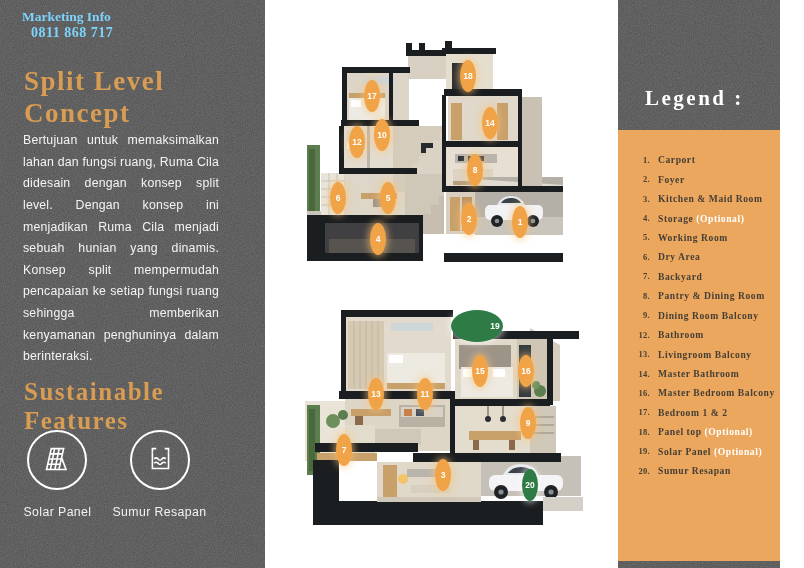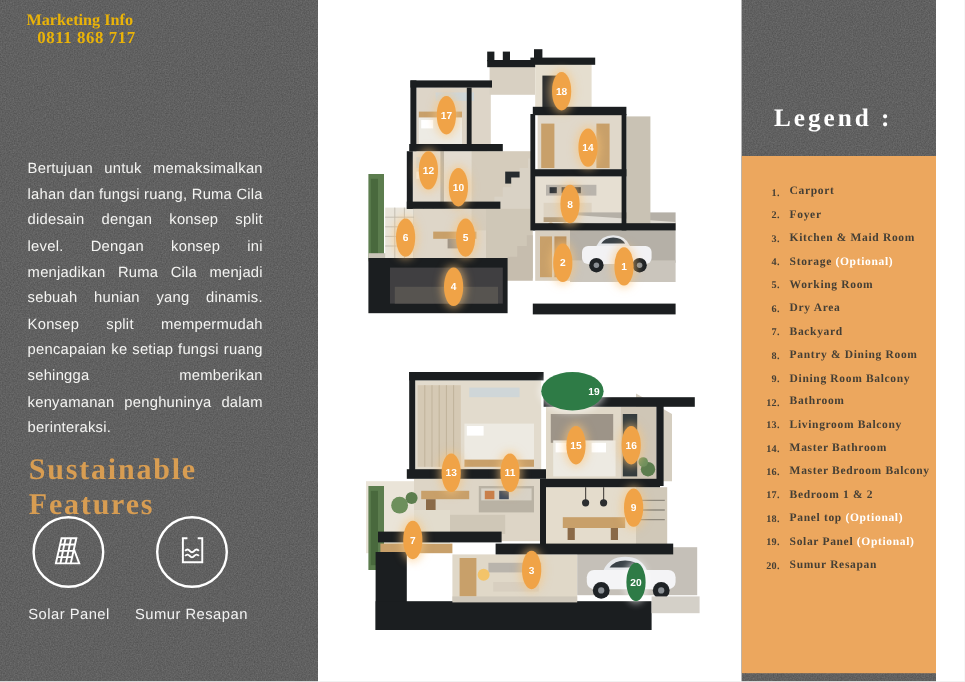--- a/index.html
+++ b/index.html
@@ -4,21 +4,21 @@
 <style>
   html,body{margin:0;padding:0;background:#e8e8e8;}
   .page{position:relative;width:804px;height:568px;background:#ffffff;overflow:hidden;
         font-family:"Liberation Sans",sans-serif;}
   
   .panel-dark{position:absolute;background:#4d4d4d;overflow:hidden;}
   .panel-left{left:0;top:0;width:265px;height:568px;}
   .panel-right{left:618px;top:0;width:162px;height:568px;}
   .noise{position:absolute;left:0;top:0;width:100%;height:100%;pointer-events:none;}
   
-  .marketing{position:absolute;left:22px;top:10px;color:#eab308;
+  .marketing{position:absolute;left:22px;top:10px;color:#7dd3fc;
              font-family:"Liberation Serif",serif;font-weight:bold;line-height:1.1;}
   .marketing .m1{font-size:13.5px;display:block;}
   .marketing .m2{font-size:14px;display:block;margin-left:9px;letter-spacing:.5px;}
   .heading-orange{position:absolute;color:#d89d52;font-family:"Liberation Serif",serif;
                   font-weight:bold;letter-spacing:1.5px;line-height:1.18;}
   .h-split{left:24px;top:48px;font-size:27px;width:205px;}
   .h-sustain{left:24px;top:356px;font-size:25px;width:190px;}
   .body-text{position:absolute;left:23px;top:118px;width:196px;color:#f4f4f2;
              font-size:12.3px;line-height:21.6px;text-align:justify;letter-spacing:.2px;}
   .circle-icon{position:absolute;width:56px;height:56px;border:2.5px solid #ffffff;
@@ -65,20 +65,21 @@
           <feColorMatrix type="matrix" values="0 0 0 0 0.5 0 0 0 0 0.5 0 0 0 0 0.5 0 0 0 0.35 0"></feColorMatrix>
         </filter>
       <rect width="100%" height="100%" filter="url(#n1)"></rect>
     </svg>
 
     <div class="marketing">
       <span class="m1">Marketing Info</span>
       <span class="m2">0811 868 717</span>
     </div>
 
+    <h1 class="heading-orange h-split">Split Level Concept</h1>
 
     <p class="body-text">Bertujuan untuk memaksimalkan lahan dan fungsi ruang, Ruma Cila didesain dengan konsep split level. Dengan konsep ini menjadikan Ruma Cila menjadi sebuah hunian yang dinamis. Konsep split mempermudah pencapaian ke setiap fungsi ruang sehingga memberikan kenyamanan penghuninya dalam berinteraksi.</p>
 
     <h2 class="heading-orange h-sustain">Sustainable Features</h2>
 
     <div class="circle-icon ci-1">
       <svg width="38" height="38" viewBox="0 0 40 40" fill="none" stroke="#ffffff" stroke-width="1.7">
         <path d="M14 8 L27 8 L22 30 L9 30 Z"></path>
         <path d="M12.7 13.5 L25.7 13.5 M11.4 19 L24.4 19 M10.2 24.5 L23.2 24.5"></path>
         <path d="M17.5 8 L13 30 M22.3 8 L17.8 30"></path>
@@ -199,21 +200,21 @@
         </div>
         <div class="marker" style="left: 163px; top: 49px;">
           <span>18</span>
         </div>
         <div class="marker" style="left: 185px; top: 96px;">
           <span>14</span>
         </div>
         <div class="marker" style="left: 52px; top: 115px;">
           <span>12</span>
         </div>
-        <div class="marker" style="left: 77px; top: 108px; margin-top: 21px;">
+        <div class="marker" style="left: 77px; top: 108px;">
           <span>10</span>
         </div>
         <div class="marker" style="left: 170px; top: 143px;">
           <span>8</span>
         </div>
         <div class="marker" style="left: 33px; top: 171px;">
           <span>6</span>
         </div>
         <div class="marker" style="left: 83px; top: 171px;">
           <span>5</span>

